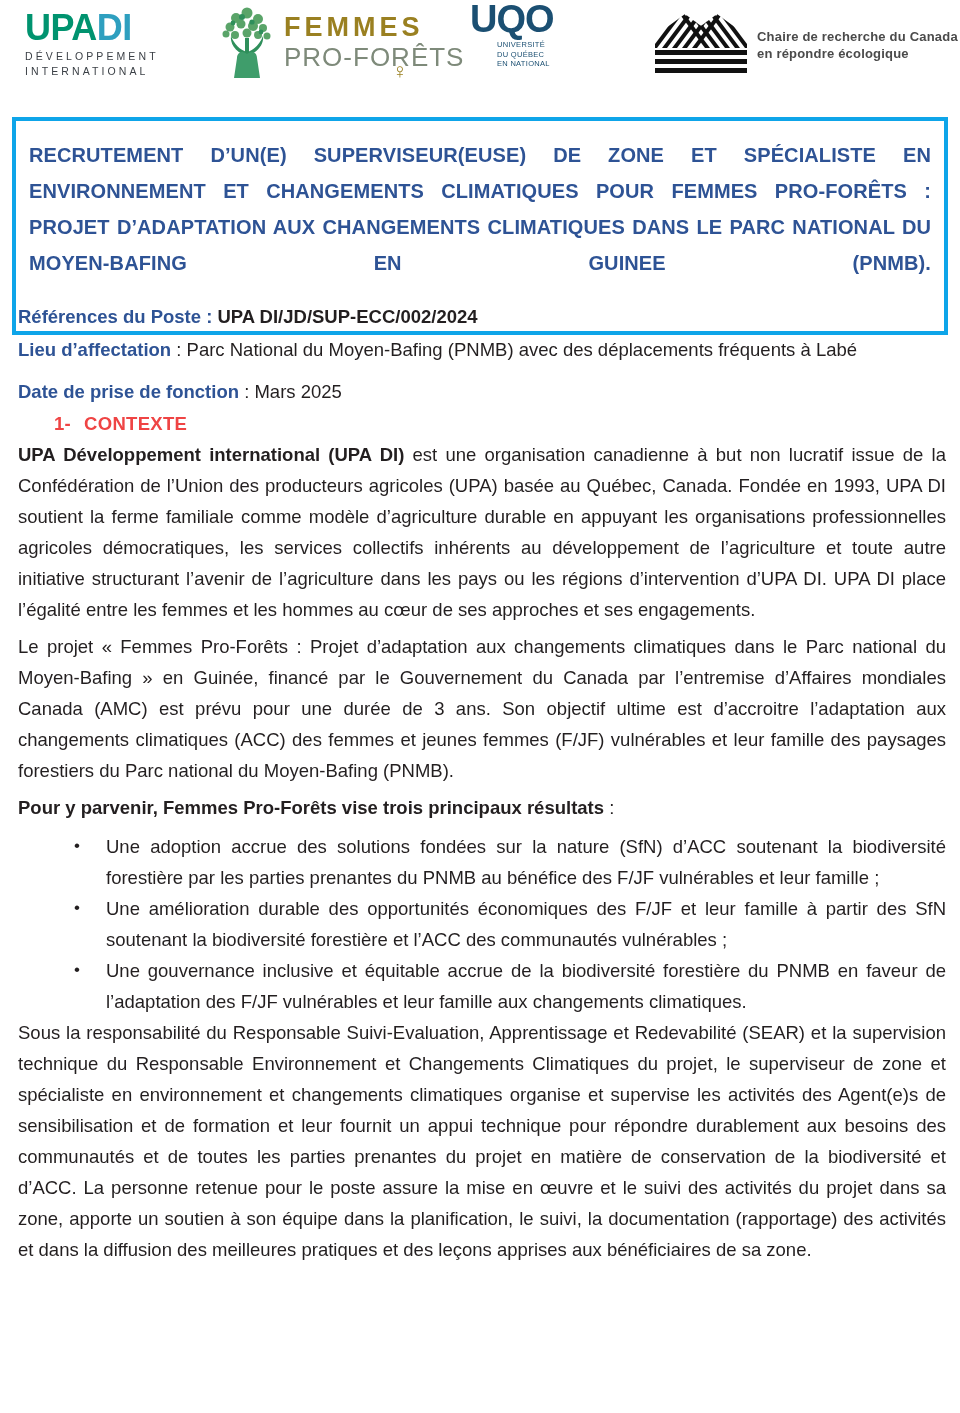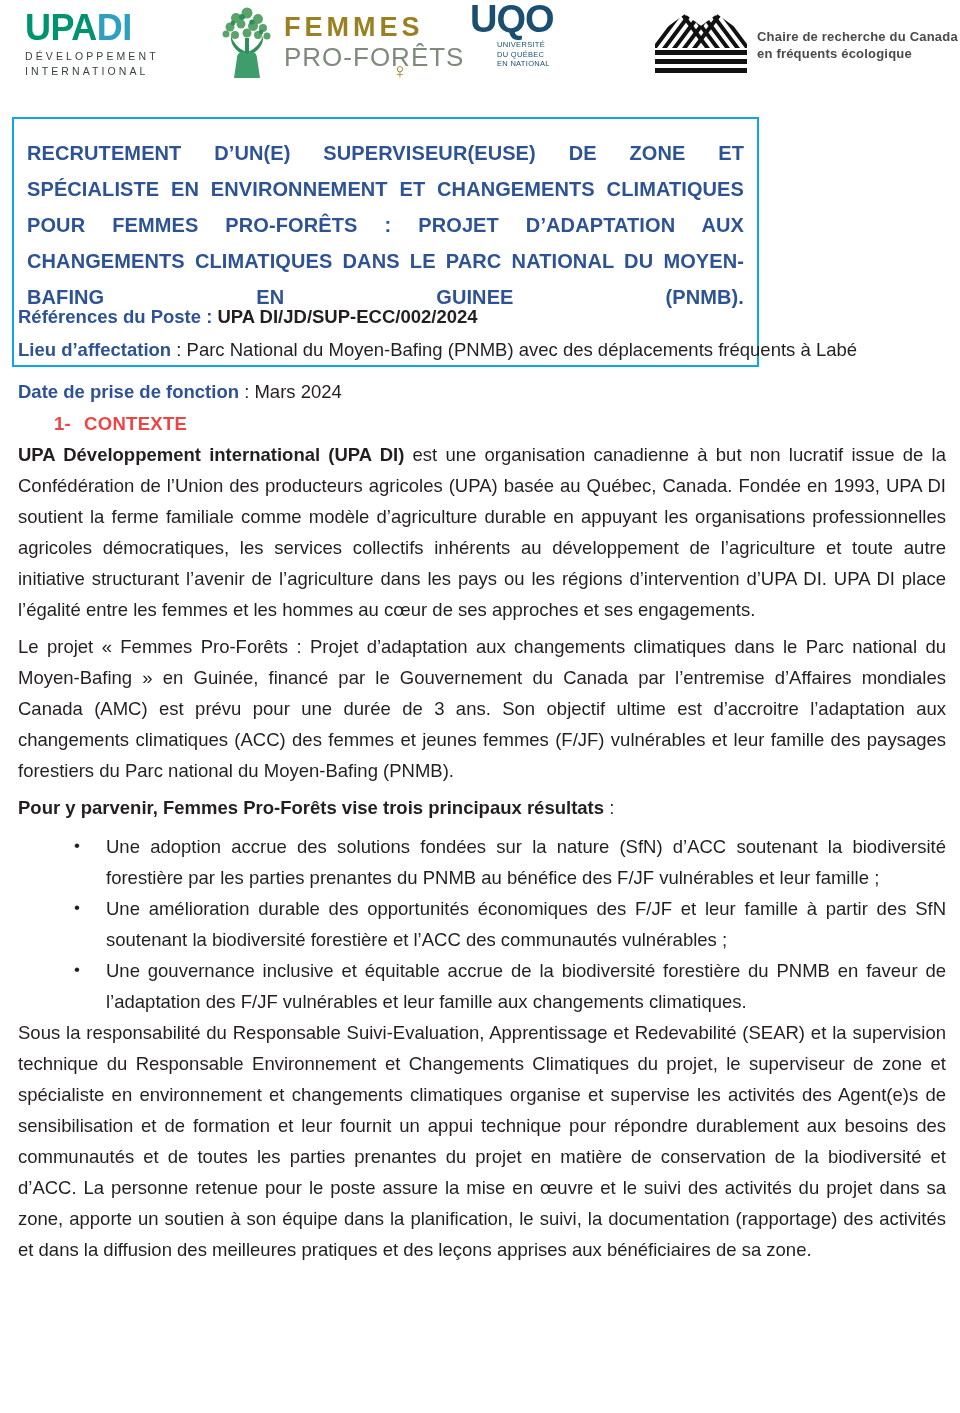--- a/index.html
+++ b/index.html
@@ -106,23 +106,23 @@
     color: #4a4a4a;
     line-height: 17px;
     letter-spacing: 0.2px;
   }
 
   
   .title-box {
     position: absolute;
     left: 12px;
     top: 117px;
-    width: 747px;
+    width: 936px;
     box-sizing: border-box;
-    border: 2px solid #0ea5e9;
+    border: 4px solid #0ea5e9;
     padding: 16px 13px 14px 13px;
   }
   .title-text {
     color: #2e5395;
     font-size: 20px;
     font-weight: bold;
     line-height: 36px;
     text-align: justify;
     text-justify: inter-word;
     letter-spacing: 0.1px;
@@ -275,21 +275,21 @@
           </g>
         </g>
         <g fill="#111111">
           <rect x="0" y="36" width="92" height="5"></rect>
           <rect x="0" y="45" width="92" height="5"></rect>
           <rect x="0" y="54" width="92" height="5"></rect>
         </g>
       </svg>
       <div class="crc-text">
         <div>Chaire de recherche du Canada</div>
-        <div>en fréquents écologique</div>
+        <div>en répondre écologique</div>
       </div>
     </div>
   </div>
 
   <div class="title-box">
     <div class="title-text">RECRUTEMENT D’UN(E) SUPERVISEUR(EUSE) DE ZONE ET SPÉCIALISTE EN ENVIRONNEMENT ET CHANGEMENTS CLIMATIQUES POUR FEMMES PRO-FORÊTS : PROJET D’ADAPTATION AUX CHANGEMENTS CLIMATIQUES DANS LE PARC NATIONAL DU MOYEN-BAFING EN GUINEE (PNMB).</div>
   </div>
 
   <div class="content">
 
@@ -297,21 +297,21 @@
       <span class="meta-label">Références du Poste : </span><span style="font-weight:bold">UPA DI/JD/SUP-ECC/002/2024</span>
     </div>
 
     <div class="meta-line">
       <span class="meta-label">Lieu d’affectation</span><span> : Parc National du Moyen-Bafing (PNMB) avec des déplacements fréquents à Labé</span>
     </div>
 
     <div class="meta-gap"></div>
 
     <div class="meta-line">
-      <span class="meta-label">Date de prise de fonction</span><span> : Mars 2024</span>
+      <span class="meta-label">Date de prise de fonction</span><span> : Mars 2025</span>
     </div>
 
     <div class="section-heading">
       <span class="num">1-</span><span>CONTEXTE</span>
     </div>
 
     <p class="body">
       <b>UPA Développement international (UPA DI)</b><span> est une organisation canadienne à but non lucratif issue de la Confédération de l’Union des producteurs agricoles (UPA) basée au Québec, Canada. Fondée en 1993, UPA DI soutient la ferme familiale comme modèle d’agriculture durable en appuyant les organisations professionnelles agricoles démocratiques, les services collectifs inhérents au développement de l’agriculture et toute autre initiative structurant l’avenir de l’agriculture dans les pays ou les régions d’intervention d’UPA DI. UPA DI place l’égalité entre les femmes et les hommes au cœur de ses approches et ses engagements.</span>
     </p>
 

